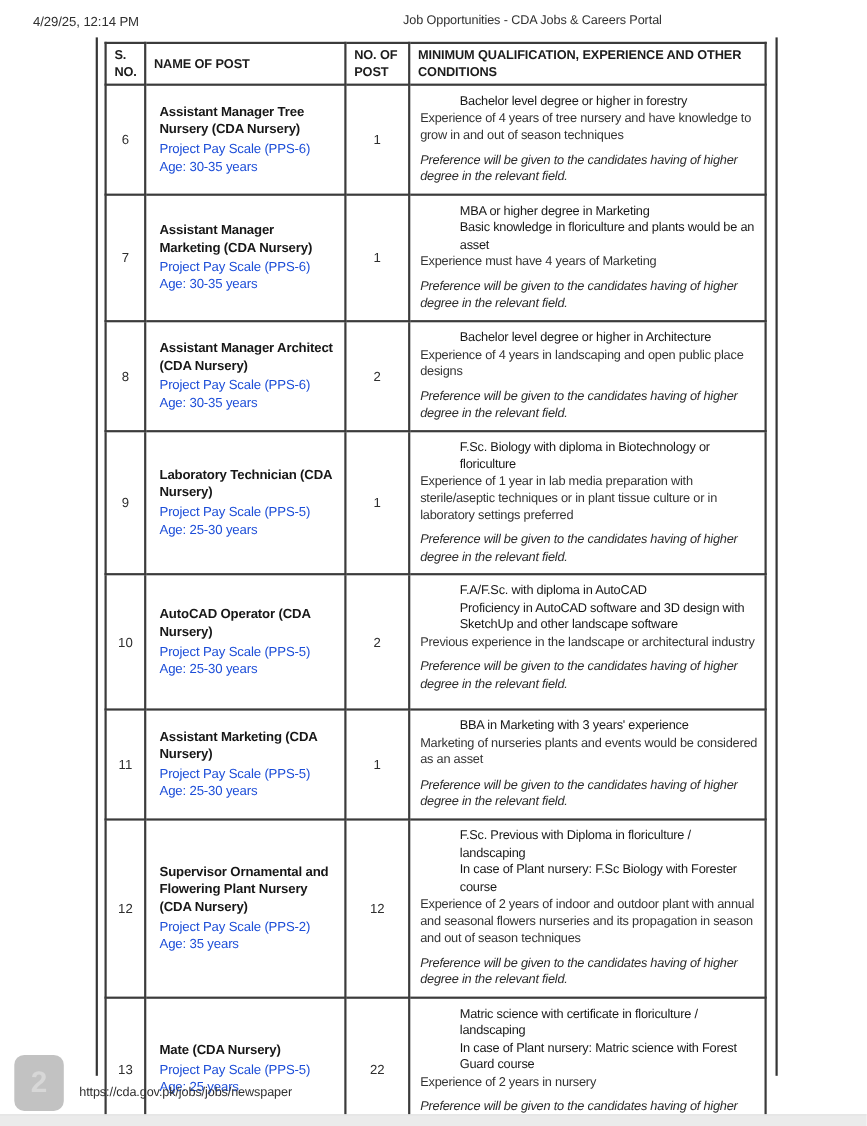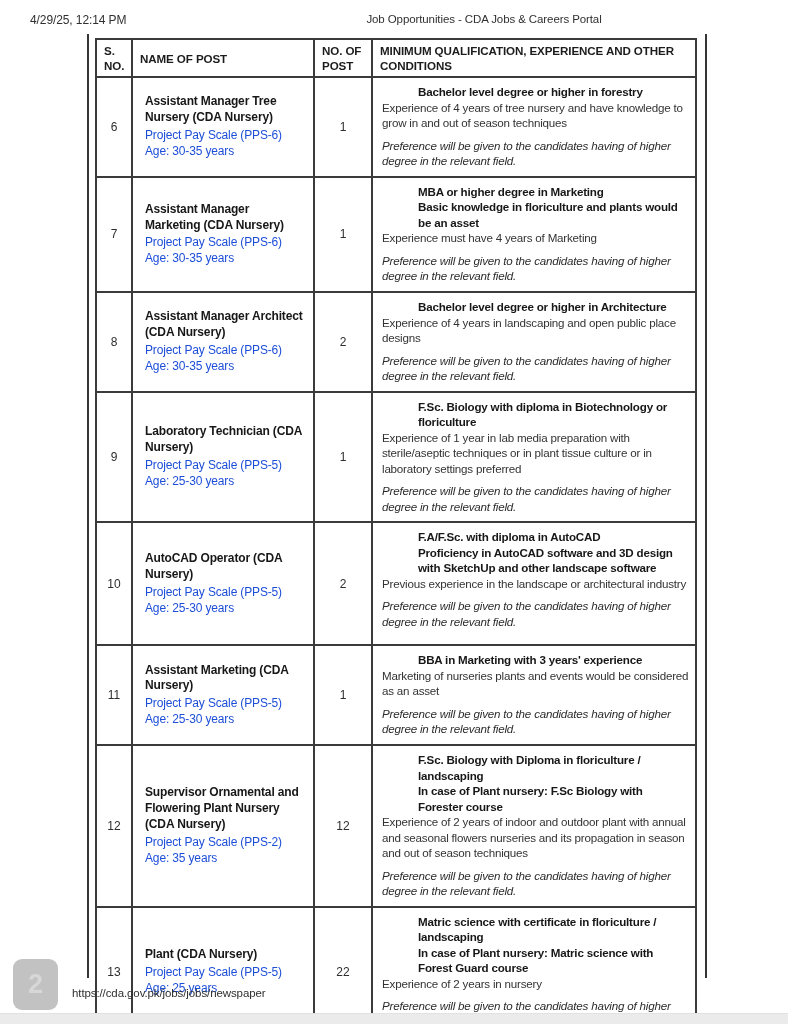--- a/index.html
+++ b/index.html
@@ -37,21 +37,21 @@
     text-align:left; vertical-align:middle;
     padding:3px 5px 3px 7px; line-height:1.3; letter-spacing:-0.1px;
     height:38px; box-sizing:border-box;
   }
   td.c-sno  { text-align:center; vertical-align:middle; font-size:12px; }
   td.c-name { vertical-align:middle; padding:6px 6px 6px 12px; line-height:1.32; letter-spacing:-0.15px; }
   td.c-posts{ text-align:center; vertical-align:middle; font-size:12px; }
   td.c-qual { vertical-align:top; padding:6px 6px 7px 9px; font-size:11.6px; line-height:1.34; letter-spacing:-0.2px; }
   .post-title { font-weight:bold; color:#171717; margin-bottom:2px; }
   .post-line  { color:#1d4ed8; }
-  .q-bold { font-weight:bold; color:#171717;padding-left:36px; }
+  .q-bold { font-weight:normal; color:#171717;padding-left:36px; }
   .q-text { color:#333333; }
   .q-note { font-style:italic; color:#2b2b2b; margin-top:7px; }
   
   tbody tr:nth-child(1){ height:94px; }
   tbody tr:nth-child(2){ height:98px; }
   tbody tr:nth-child(3){ height:93px; }
   tbody tr:nth-child(4){ height:105px; }
   tbody tr:nth-child(5){ height:123px; }
   tbody tr:nth-child(6){ height:92px; }
   tbody tr:nth-child(7){ height:115px; }
@@ -192,31 +192,31 @@
 
   <tr>
     <td class="c-sno">12</td>
     <td class="c-name">
       <div class="post-title">Supervisor Ornamental and Flowering Plant Nursery (CDA Nursery)</div>
       <div class="post-line">Project Pay Scale (PPS-2)</div>
       <div class="post-line">Age: 35 years</div>
     </td>
     <td class="c-posts">12</td>
     <td class="c-qual">
-          <div class="q-bold">F.Sc. Biology with Diploma in floriculture / landscaping</div>
+          <div class="q-bold">F.Sc. Previous with Diploma in floriculture / landscaping</div>
           <div class="q-bold">In case of Plant nursery: F.Sc Biology with Forester course</div>
           <div class="q-text">Experience of 2 years of indoor and outdoor plant with annual and seasonal flowers nurseries and its propagation in season and out of season techniques</div>
           <div class="q-note">Preference will be given to the candidates having of higher degree in the relevant field.</div>
         </td>
   </tr>
 
   <tr>
     <td class="c-sno">13</td>
     <td class="c-name">
-      <div class="post-title">Plant (CDA Nursery)</div>
+      <div class="post-title">Mate (CDA Nursery)</div>
       <div class="post-line">Project Pay Scale (PPS-5)</div>
       <div class="post-line">Age: 25 years</div>
     </td>
     <td class="c-posts">22</td>
     <td class="c-qual">
           <div class="q-bold">Matric science with certificate in floriculture / landscaping</div>
           <div class="q-bold">In case of Plant nursery: Matric science with Forest Guard course</div>
           <div class="q-text">Experience of 2 years in nursery</div>
           <div class="q-note">Preference will be given to the candidates having of higher degree in the relevant field.</div>
         </td>

